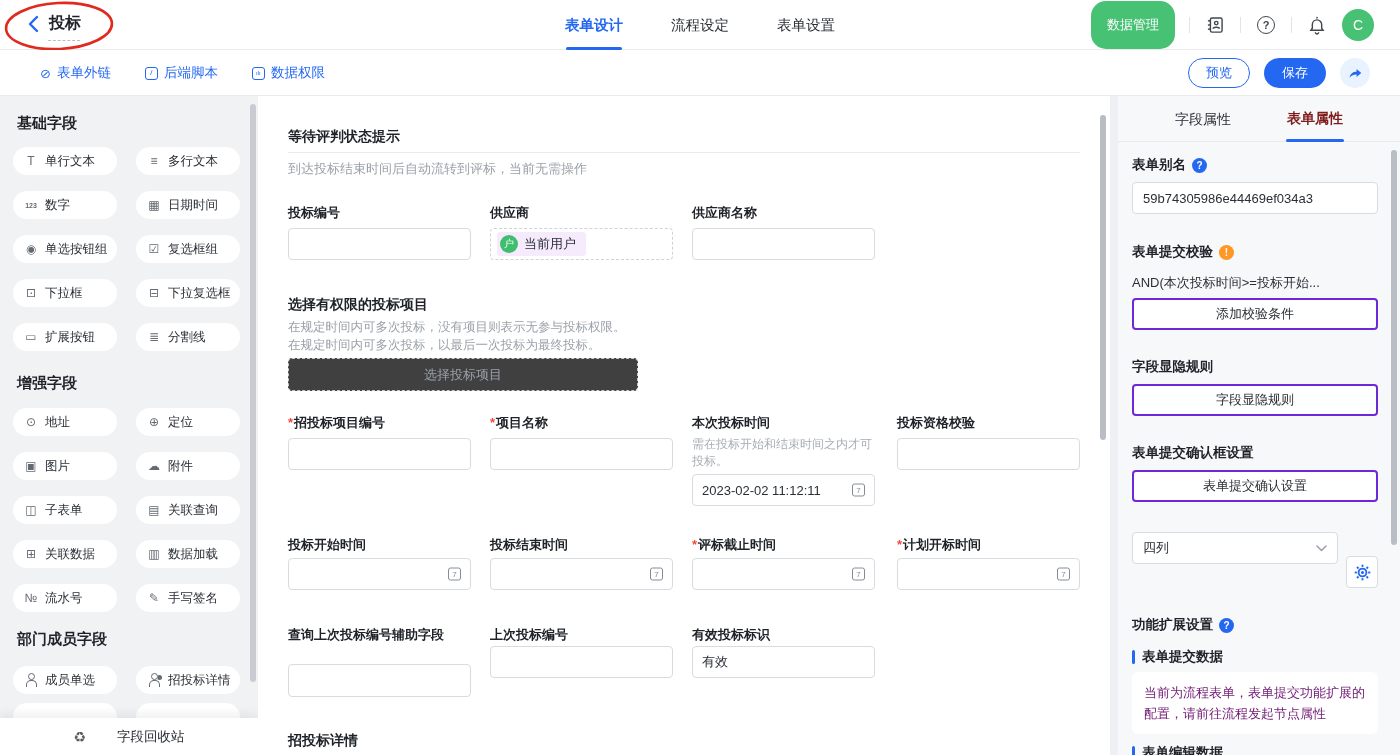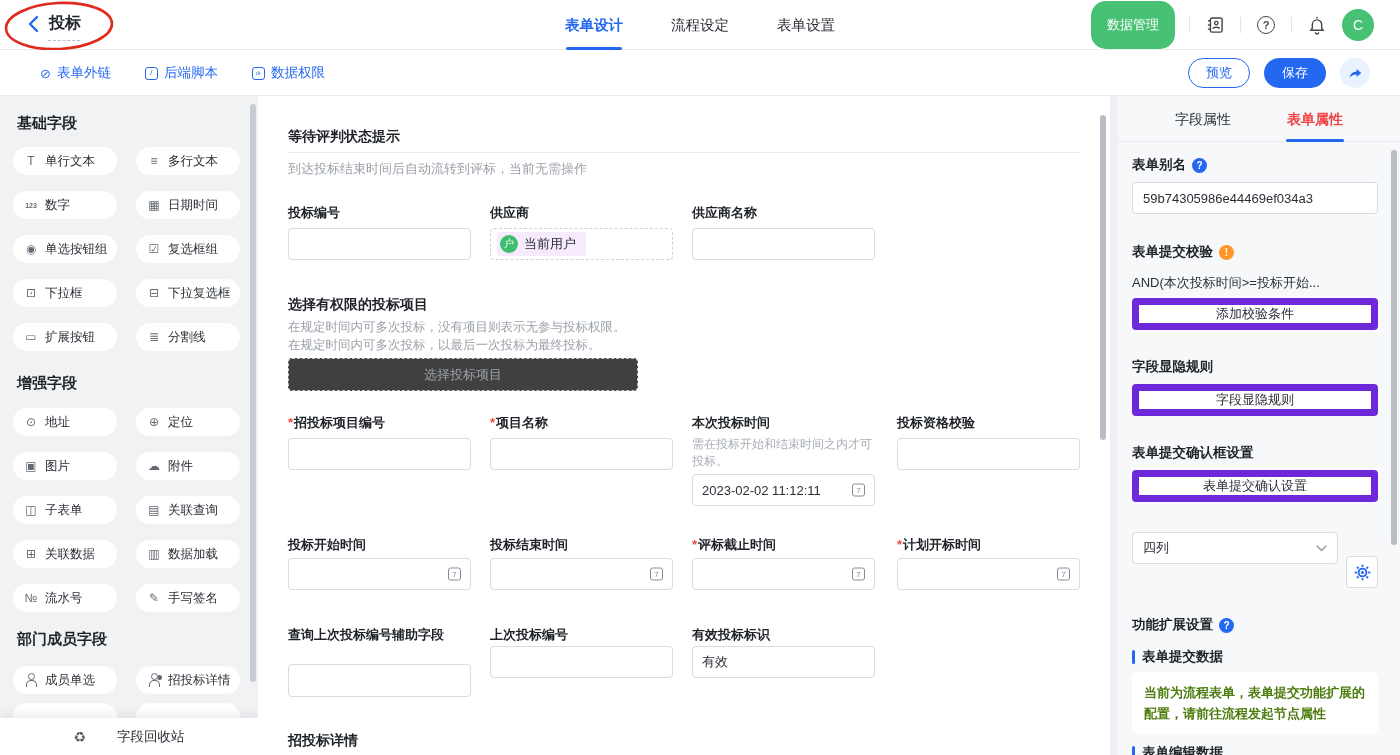--- a/index.html
+++ b/index.html
@@ -68,33 +68,33 @@
   .f-inp.dashed { border-style:dashed; border-color:#cfd3d9; padding:0 6px; }
   .f-help { position:absolute; width:188px; font-size:12px; color:#a8adb5; line-height:17px; }
   .cal-icon { position:absolute; right:9px; top:50%; transform:translateY(-50%); width:13px; height:13px; border:1.1px solid #868c95; border-radius:2.5px; font-size:8px; color:#868c95; display:flex; align-items:center; justify-content:center; line-height:1; }
   .dash-btn { position:absolute; width:350px; height:33px; border:1px dashed #c9ccd2; border-radius:4px; background:#404040; font-size:13px; color:#9ba1a9; display:flex; align-items:center; justify-content:center; cursor:pointer; }
   .tag { display:inline-flex; align-items:center; gap:6px; height:24px; background:#f5ebfc; border-radius:3px; padding:0 10px 0 3px; font-size:13px; color:#2a2f36; }
   .tag-av { width:18px; height:18px; border-radius:50%; background:#3fbe6f; color:#fff; font-size:10px; display:flex; align-items:center; justify-content:center; }
 
   
   .p-tabs { position:absolute; left:0; top:0; width:282px; height:46px; border-bottom:1px solid #e8eaee; display:flex; justify-content:center; align-items:center; gap:56px; }
   .p-tab { font-size:14px; color:#2a2f36; cursor:pointer; position:relative; height:46px; line-height:46px; }
-  .p-tab.active { color:#ef4444; font-weight:600; }
+  .p-tab.active { color:#7f1d1d; font-weight:600;font-family:Liberation Mono, monospace; }
   .p-tab .bar { position:absolute; left:50%; transform:translateX(-50%); bottom:0; width:58px; height:3px; background:#2468f2; border-radius:2px; }
   .p-lbl { position:absolute; left:14px; font-size:13.5px; font-weight:700; color:#1f2329; display:flex; align-items:center; gap:6px; white-space:nowrap; }
   .q-badge { width:15px; height:15px; border-radius:50%; background:#2468f2; color:#fff; font-size:10px; font-weight:700; display:inline-flex; align-items:center; justify-content:center; }
   .w-badge { background:#ff9626; }
   .p-input { position:absolute; left:14px; width:246px; height:32px; background:#fff; border:1px solid #d8dbe0; border-radius:4px; font-size:13px; color:#2a2f36; padding:0 10px; font-family:"Liberation Sans","DejaVu Sans",sans-serif; }
   .p-text { position:absolute; left:14px; width:246px; font-size:13px; color:#2a2f36; white-space:nowrap; }
-  .p-btn { position:absolute; left:14px; width:246px; height:32px; background:#fff; border:7px solid #6d28d9; border-radius:4px; font-size:13px; color:#2a2f36; display:flex; align-items:center; justify-content:center; cursor:pointer; }
+  .p-btn { position:absolute; left:14px; width:246px; height:32px; background:#fff; border:2px solid #6d28d9; border-radius:4px; font-size:13px; color:#2a2f36; display:flex; align-items:center; justify-content:center; cursor:pointer; }
   .p-select { position:absolute; left:14px; width:206px; height:32px; background:#fff; border:1px solid #d8dbe0; border-radius:4px; font-size:13px; color:#2a2f36; display:flex; align-items:center; padding:0 10px; justify-content:space-between; cursor:pointer; }
   .p-gear { position:absolute; left:228px; width:32px; height:32px; background:#fff; border:1px solid #d8dbe0; border-radius:4px; display:flex; align-items:center; justify-content:center; cursor:pointer; }
   .p-subsec { position:absolute; left:14px; display:flex; align-items:center; gap:7px; font-size:13.5px; font-weight:700; color:#1f2329; }
   .blue-bar { width:3px; height:14px; background:#2468f2; border-radius:1.5px; }
-  .warn-card { position:absolute; left:14px; width:246px; background:#fff; border-radius:6px; padding:10px 12px; font-size:13px; color:#4d7c0f; line-height:21px;font-weight:bold; }
+  .warn-card { position:absolute; left:14px; width:246px; background:#fff; border-radius:6px; padding:10px 12px; font-size:13px; color:#701a75; line-height:21px; }
 </style>
 </head>
 <body>
 
 <div class="app">
 
   <div class="header">
     <div class="back-group">
       <svg width="11" height="18" viewBox="0 0 11 18">
           <polyline points="9,2 2,9 9,16" fill="none" stroke="#2468f2" stroke-width="2.4" stroke-linecap="round" stroke-linejoin="round"></polyline>

